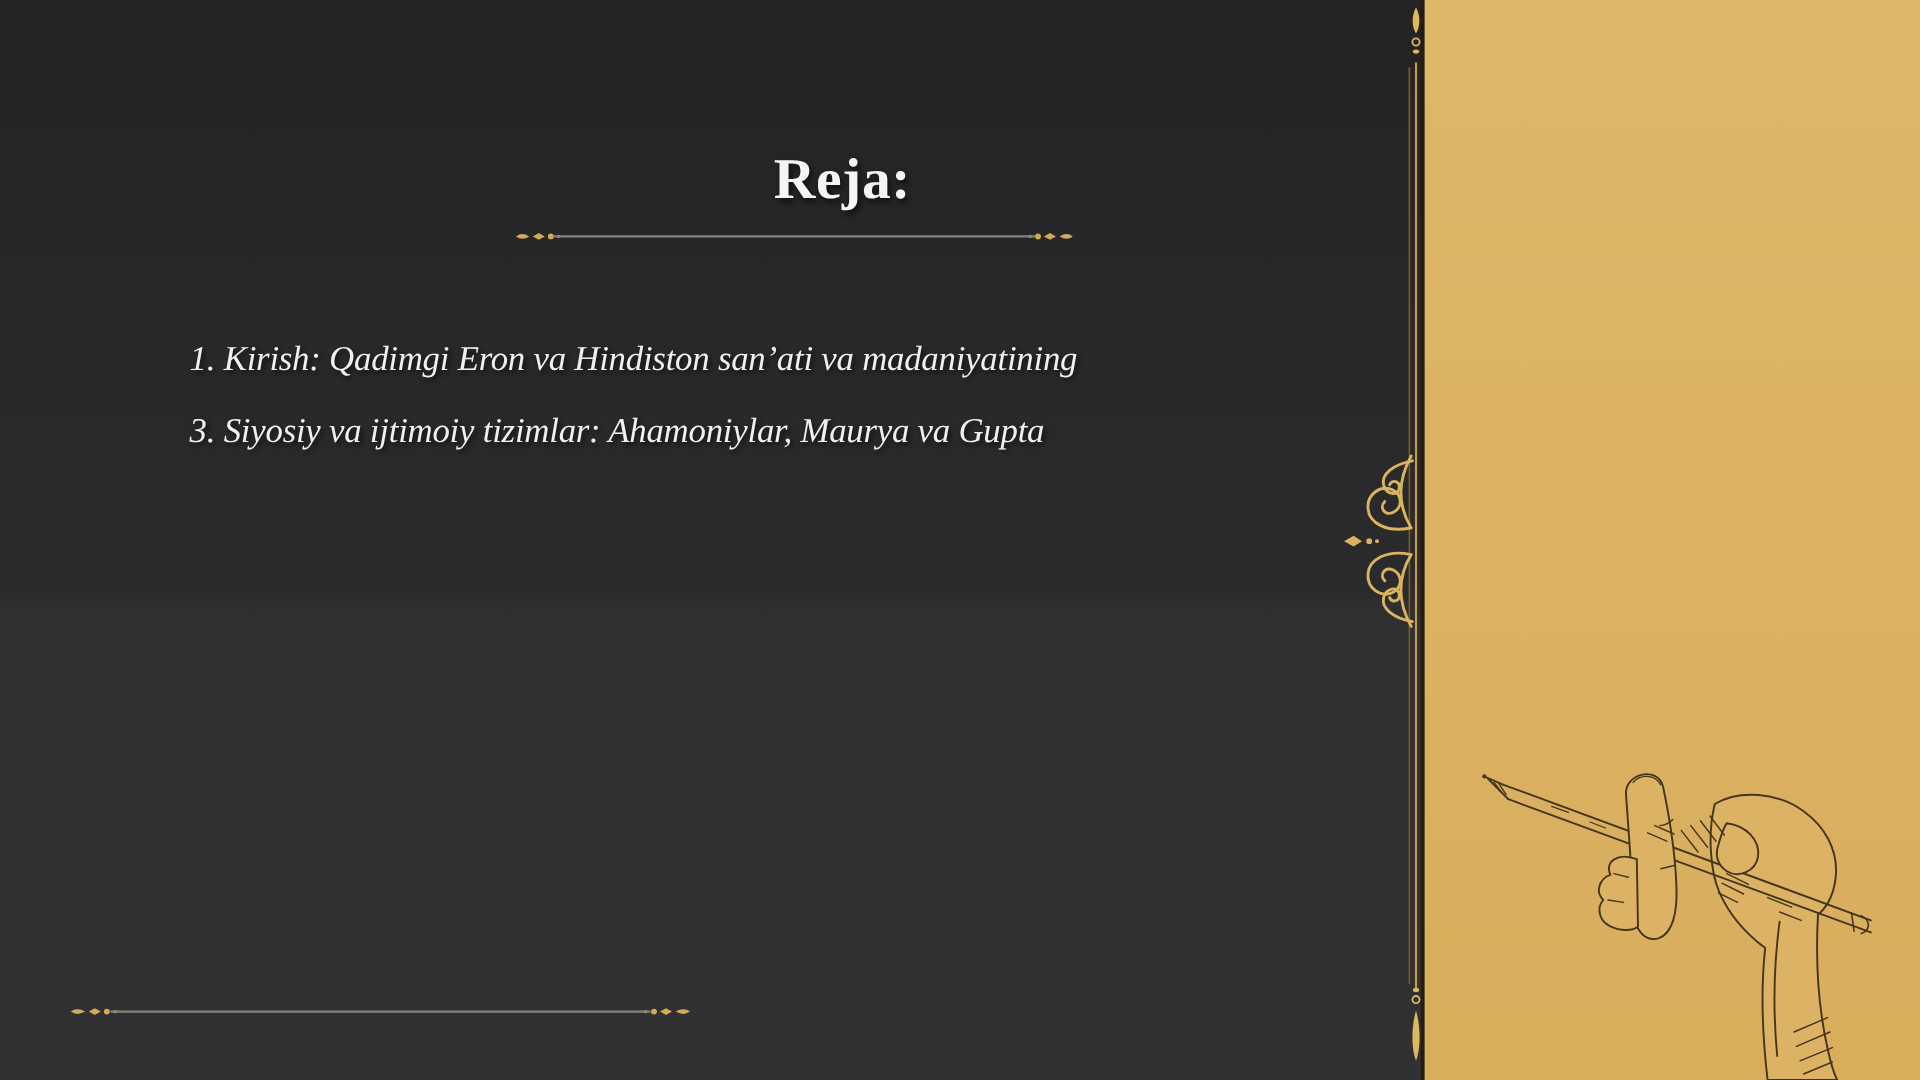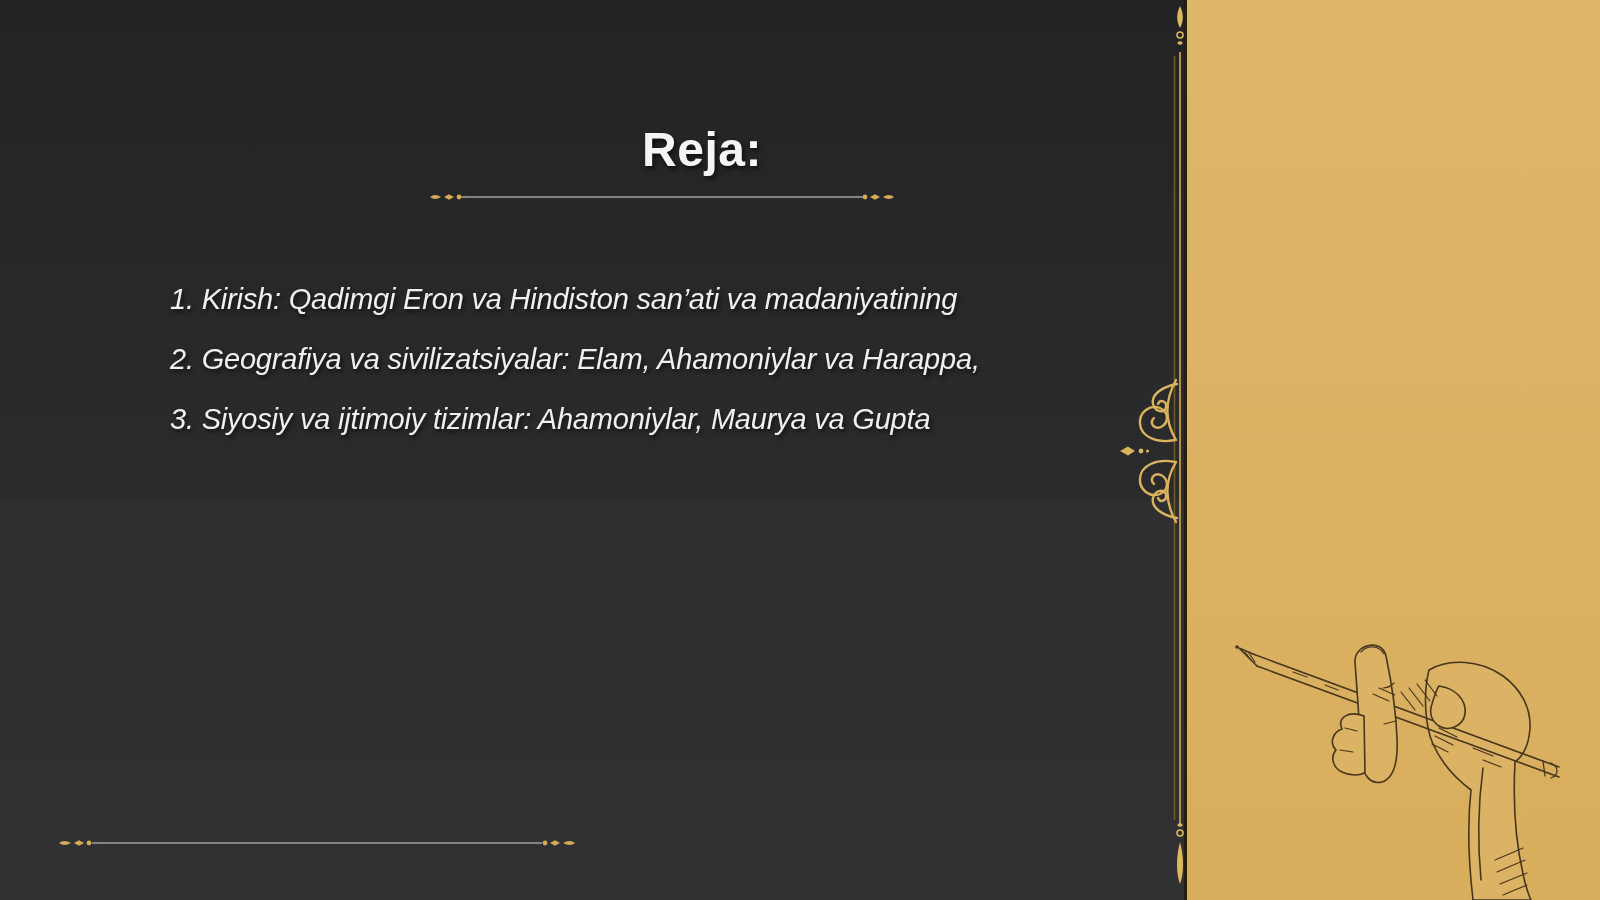--- a/index.html
+++ b/index.html
@@ -1,36 +1,36 @@
 <!DOCTYPE html>
 <html><head>
 <meta charset="utf-8">
 <style>
   html,body{margin:0;padding:0;background:#111;}
   .slide{
     position:relative;width:1600px;height:900px;overflow:hidden;
-    font-family:Liberation Sans, sans-serif;
+    font-family:Liberation Serif, serif;
     background:linear-gradient(180deg,#232325 0%,#28282a 30%,#2b2b2d 55%,#2f2f31 56%,#313133 100%);
   }
   .main-area{position:absolute;left:0;top:0;width:1184px;height:900px;}
   .slide-title{
     position:absolute;left:352px;top:122px;width:700px;margin:0;
     text-align:center;color:#f5f5f5;font-size:48px;font-weight:700;
     letter-spacing:0.5px;
     text-shadow:2px 3px 5px rgba(0,0,0,0.65);
   }
   .title-divider{position:absolute;left:427px;top:190px;}
   .outline{
     position:absolute;left:158px;top:280px;width:940px;
     color:#f0f0f0;font-style:italic;font-size:29px;line-height:39px;
     letter-spacing:-0.2px;
     text-shadow:2px 3px 4px rgba(0,0,0,0.6);
   }
   .outline p{margin:0 0 21px 0;}
-  .outline p span{display:block;margin-left:12px;}
+  .outline p span{display:block;}
   .footer-divider{position:absolute;left:56px;top:836px;}
   .gold-panel{
     position:absolute;left:1184px;top:0;width:416px;height:900px;
     background:linear-gradient(180deg,#deb76b 0%,#dcb364 45%,#d8ae5d 100%);
     border-left:3px solid #261d0e;box-sizing:border-box;
   }
   .v-divider{position:absolute;left:1167px;top:0;}
   .flourish{position:absolute;left:1118px;top:378px;}
   .hand-art{position:absolute;left:0;top:0;}
   .hand-wrap{position:absolute;left:46px;top:628px;width:370px;height:272px;}
@@ -56,21 +56,20 @@
         <circle cx="431.5" cy="7" r="1.3"></circle>
       </g>
       <path d="M34,7 L436,7" stroke="#84847c" stroke-width="2"></path>
     </svg>
 
     <div class="outline">
       <p>
         <span>1. Kirish: Qadimgi Eron va Hindiston san’ati va madaniyatining</span>
       </p>
       <p>
-        <span>2. Geografiya va sivilizatsiyalar: Elam, Ahamoniylar va Harappa,</span>
       </p>
       <p>
         <span>3. Siyosiy va ijtimoiy tizimlar: Ahamoniylar, Maurya va Gupta</span>
       </p>
     </div>
 
     <svg class="footer-divider" width="522" height="14" viewBox="0 0 522 14">
       <g fill="#d4ab55" stroke="none">
         <path d="M3,7 Q8,3 15,7 Q8,11 3,7 Z"></path>
         <path d="M18,7 L23,4.2 L28,7 L23,9.8 Z"></path>

